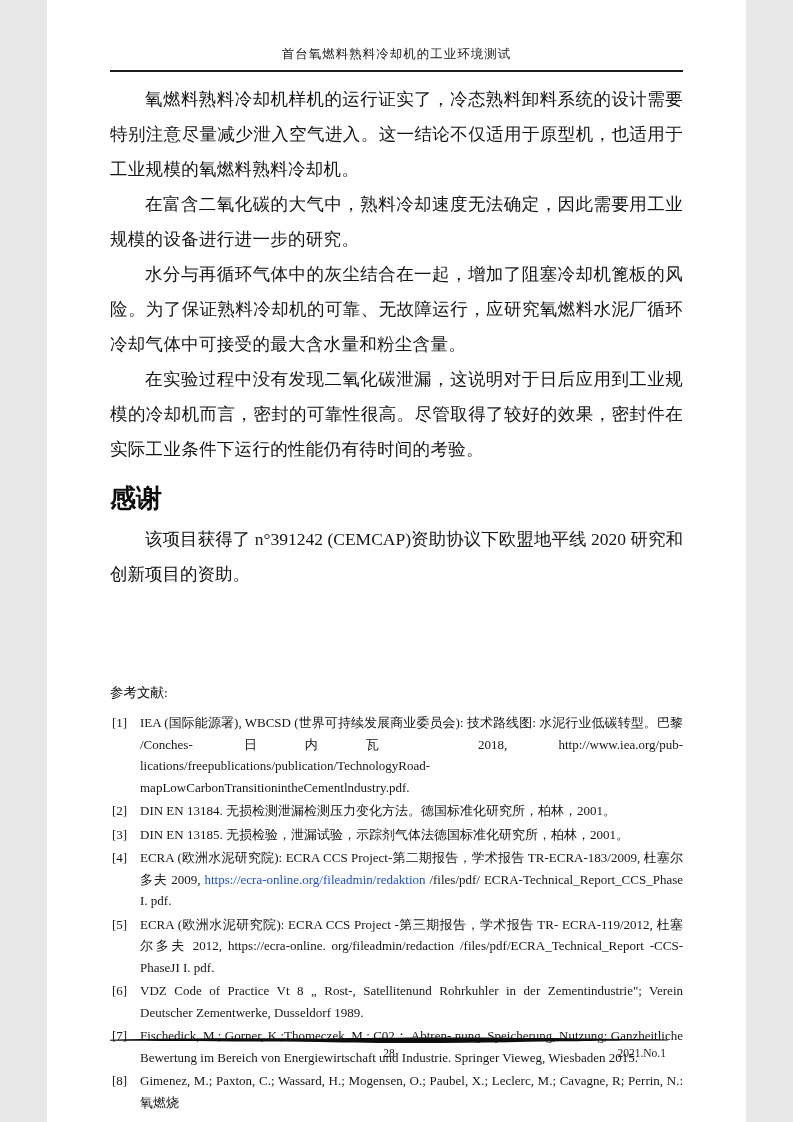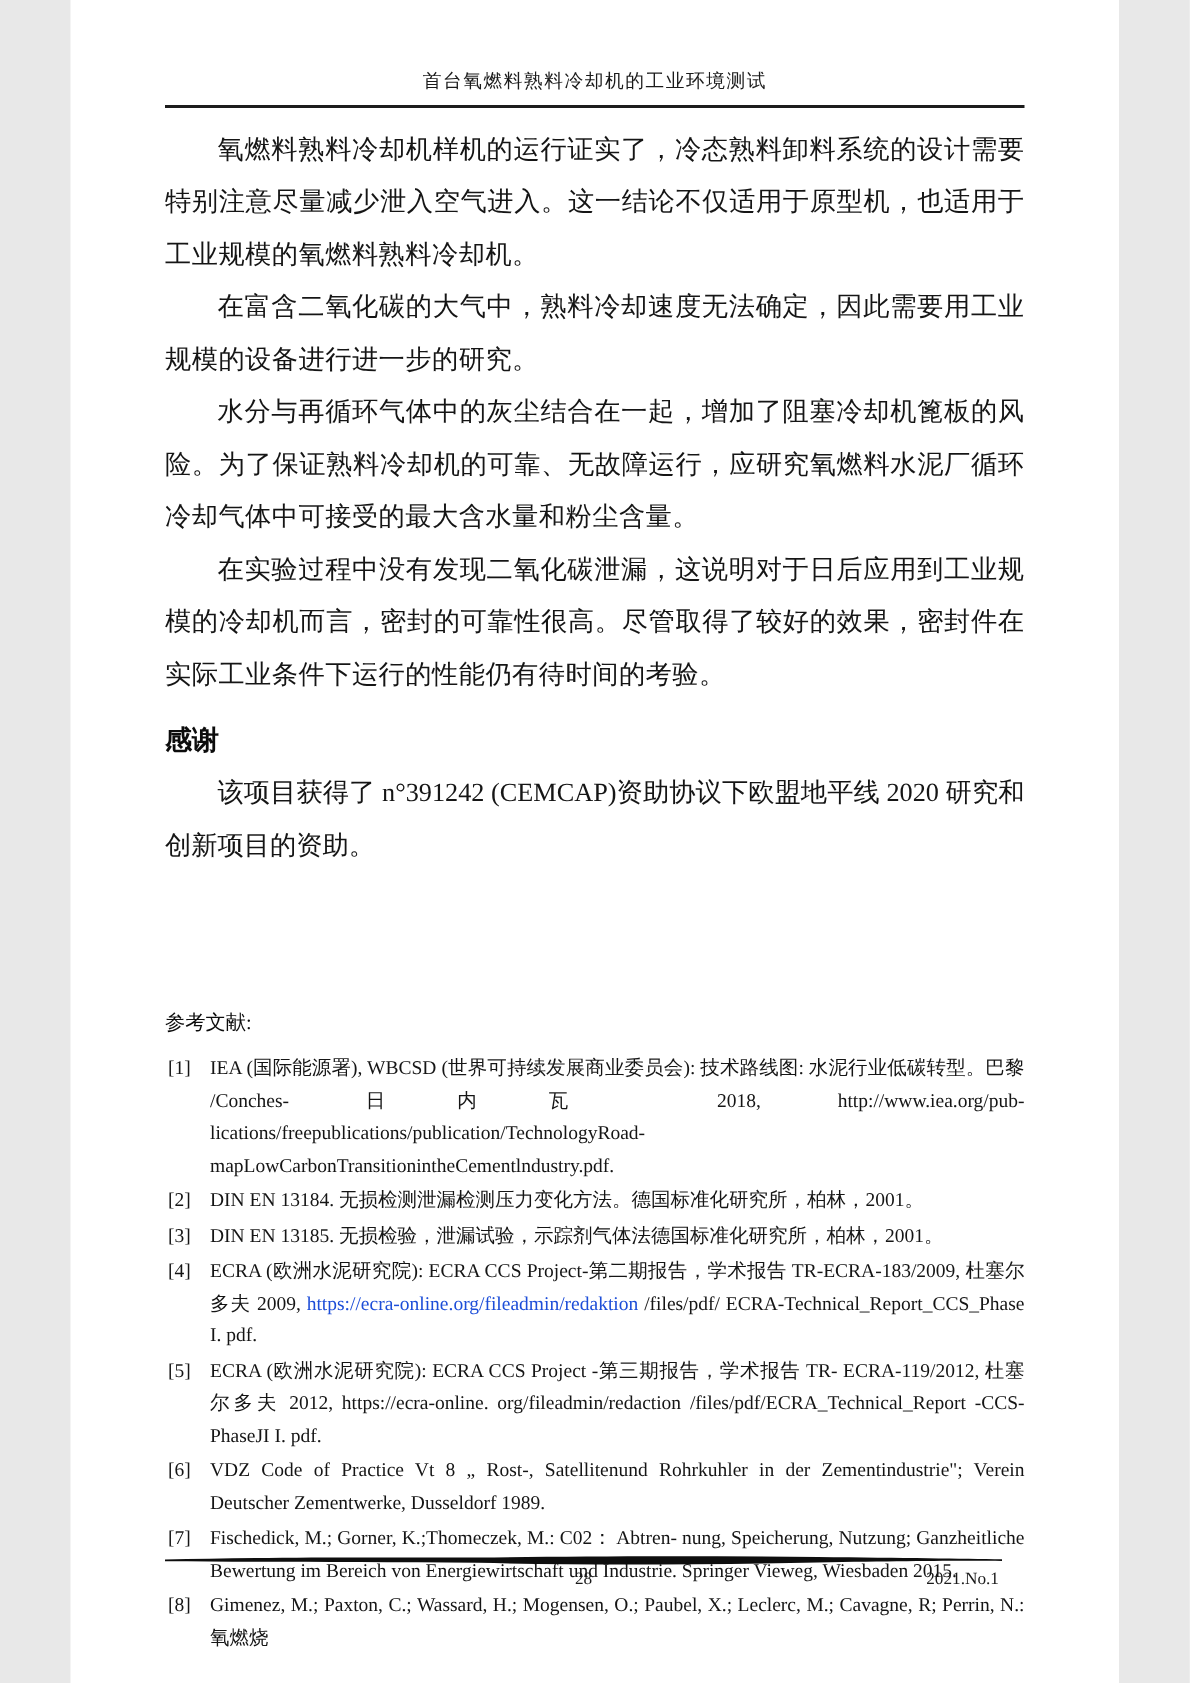--- a/index.html
+++ b/index.html
@@ -33,21 +33,21 @@
     margin: 0;
     font-size: 17.5px;
     line-height: 35px;
     text-indent: 2em;
     text-align: justify;
     letter-spacing: 0.3px;
     color: #151515;
   }
   
   .ack-heading {
-    font-size: 18px;
+    font-size: 26px;
     font-weight: bold;
     margin: 14px 0 6px 0;
     color: #0c0c0c;
   }
   .ack-text {
     margin: 0;
     font-size: 17.5px;
     line-height: 35px;
     text-indent: 2em;
     text-align: justify;

